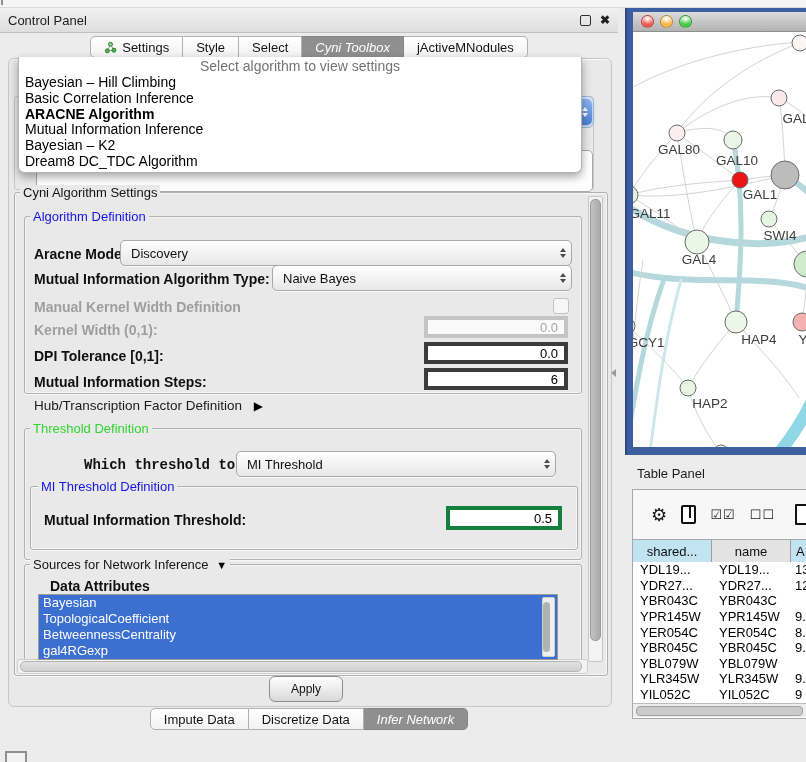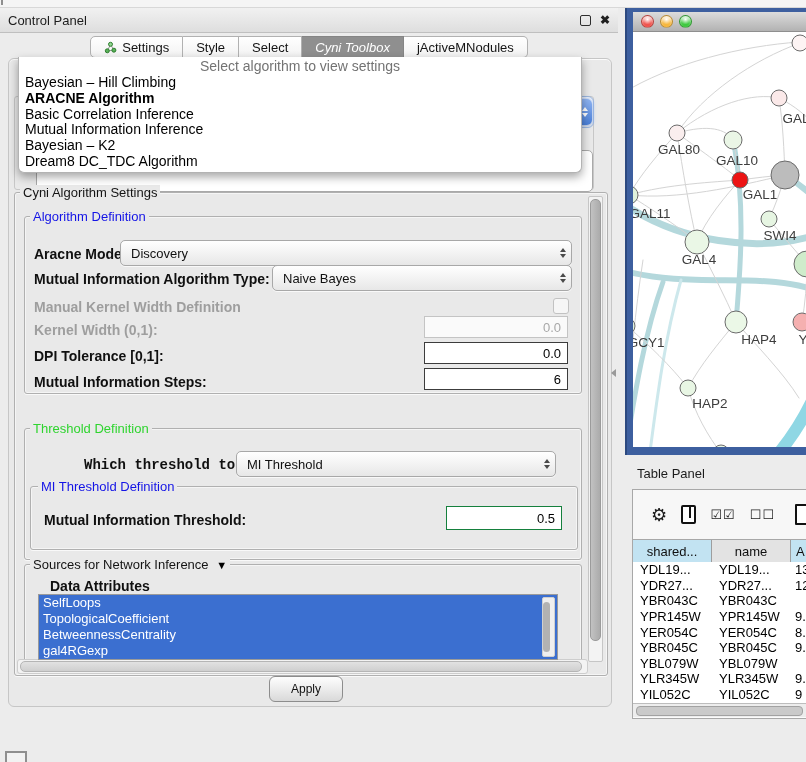--- a/index.html
+++ b/index.html
@@ -51,21 +51,21 @@
   .lab{position:absolute;font-size:14px;font-weight:bold;color:#101010;white-space:nowrap;}
   .lab.plain{font-weight:normal;font-size:13.5px;color:#1a1a1a;}
   .lab.dis{color:#9e9e9e;}
   .combo{position:absolute;background:linear-gradient(#ffffff,#e7e7e7);border:1px solid #a8a8a8;border-radius:5px;
     display:flex;align-items:center;justify-content:space-between;padding:0 5px 0 10px;font-size:13px;color:#111;
     box-shadow:0 1px 0 rgba(255,255,255,.7);}
   .spin{display:flex;flex-direction:column;align-items:center;gap:1.5px;}
   .spin i{display:block;width:0;height:0;border-left:3.5px solid transparent;border-right:3.5px solid transparent;}
   .spin .up{border-bottom:4px solid #4a4a4a;}
   .spin .dn{border-top:4px solid #4a4a4a;}
-  .tfield{position:absolute;background:#fff;border:1px solid #15803d;font-size:13px;color:#000;text-align:right;
+  .tfield{position:absolute;background:#fff;border:4px solid #15803d;font-size:13px;color:#000;text-align:right;
     padding:0 6px;box-sizing:border-box;display:flex;align-items:center;justify-content:flex-end;}
   .tfield.strong{border-color:#3c3c3c;}
   .tfield.dis{background:#fafafa;border-color:#c4c4c4;color:#a8a8a8;}
   .cb{position:absolute;width:14px;height:14px;border:1px solid #c2c2c2;border-radius:3px;background:#f6f6f6;}
   .tri{display:inline-block;font-size:12px;color:#000;}
   
   .vtrack{position:absolute;background:#f3f3f3;border:1px solid #c6c6c6;border-radius:2px;}
   .vthumb{position:absolute;background:linear-gradient(90deg,#c2c2c2,#ababab);border:1px solid #9b9b9b;border-radius:5px;}
   .htrack{position:absolute;background:#f3f3f3;border:1px solid #cdcdcd;border-radius:3px;}
   .hthumb{position:absolute;background:linear-gradient(#e2e2e2,#cfcfcf);border:1px solid #b5b5b5;border-radius:5px;}
@@ -163,22 +163,22 @@
     <span class="blue-spin">
         <i class="up"></i>
         <i class="dn"></i>
       </span>
   </div>
 
   <div class="abs popup">
     <div class="dd-prompt">Select algorithm to view settings</div>
     <div id="dd-items">
         <div class="dd-item">Bayesian – Hill Climbing</div>
+        <div class="dd-item">Basic Correlation Inference</div>
         <div class="dd-item b">ARACNE Algorithm</div>
-        <div class="dd-item">Basic Correlation Inference</div>
         <div class="dd-item">Mutual Information Inference</div>
         <div class="dd-item">Bayesian – K2</div>
         <div class="dd-item">Dream8 DC_TDC Algorithm</div>
       </div>
   </div>
 
   <span class="legend" style="left:20px;top:185px;">Cyni Algorithm Settings</span>
   <div class="abs gbox" style="left:14px;top:192px;width:592px;height:482px;"></div>
   <div class="abs vtrack" style="left:588px;top:196px;width:13px;height:464px;">
     <span class="vthumb" style="left:1px;top:2px;width:9px;height:440px;"></span>
@@ -210,20 +210,24 @@
 
   <span class="lab dis" style="left:34px;top:322px;">Kernel Width (0,1):</span>
   <div class="tfield dis" style="left:424px;top:316px;width:144px;height:22px;">0.0</div>
 
   <span class="lab" style="left:34px;top:348px;">DPI Tolerance [0,1]:</span>
   <div class="tfield strong" style="left:424px;top:342px;width:144px;height:22px;">0.0</div>
 
   <span class="lab" style="left:34px;top:374px;">Mutual Information Steps:</span>
   <div class="tfield strong" style="left:424px;top:368px;width:144px;height:22px;">6</div>
 
+  <span class="lab plain" style="left:34px;top:398px;">
+    <span>Hub/Transcription Factor Definition</span>
+    <span class="tri" style="margin-left:8px;">▶</span>
+  </span>
 
   <span class="legend green" style="left:30px;top:421px;">Threshold Definition</span>
   <div class="abs gbox" style="left:24px;top:428px;width:556px;height:130px;"></div>
 
   <span class="lab" style="left:84px;top:457px;font-family:Liberation Mono, monospace;">Which threshold to use:</span>
   <div class="combo" style="left:236px;top:451px;width:320px;height:26px;box-sizing:border-box;">
     <span>MI Threshold</span>
     <span class="spin">
         <i class="up"></i>
         <i class="dn"></i>
@@ -237,35 +241,46 @@
   <div class="tfield" style="left:446px;top:506px;width:116px;height:24px;">0.5</div>
 
   <span class="legend" style="left:30px;top:557px;">
     <span>Sources for Network Inference</span>
     <span class="tri" style="font-size:11px;margin-left:4px;">▼</span>
   </span>
   <div class="abs gbox" style="left:24px;top:564px;width:556px;height:96px;"></div>
   <span class="lab" style="left:50px;top:578px;">Data Attributes</span>
   <div id="attr-list" class="abs attr-list">
 
-  <div class="attr sel">SelfLoops</div>
+  <div class="attr sel">Bayesian</div>
       <div class="attr sel">TopologicalCoefficient</div>
       <div class="attr sel">BetweennessCentrality</div>
       <div class="attr sel">gal4RGexp</div>
       <span class="attr-vtrack">
         <span class="attr-vthumb"></span>
       </span>
     </div>
 
   <div class="abs htrack" style="left:17px;top:659px;width:569px;height:13px;">
     <span class="hthumb" style="left:2px;top:1px;width:560px;height:9px;"></span>
   </div>
 
   <div class="abs apply-btn">Apply</div>
 
+  <div id="bottom-tabs" class="abs segbar" style="top:708px;">
+      <div class="seg">
+        <span>Impute Data</span>
+      </div>
+      <div class="seg">
+        <span>Discretize Data</span>
+      </div>
+      <div class="seg sel">
+        <span>Infer Network</span>
+      </div>
+    </div>
 
   <div class="abs dock-icon"></div>
   <div class="abs split-arrow"></div>
 
   <div class="abs net-window">
     <div class="net-titlebar">
       <span class="light" id="light-close" style="background: radial-gradient(circle at 50% 30%, rgb(255, 255, 255) 0%, rgb(240, 84, 78) 55%);"></span>
       <span class="light" id="light-min" style="background: radial-gradient(circle at 50% 30%, rgb(255, 255, 255) 0%, rgb(246, 183, 62) 55%);"></span>
       <span class="light" id="light-zoom" style="background: radial-gradient(circle at 50% 30%, rgb(255, 255, 255) 0%, rgb(62, 201, 63) 55%);"></span>
     </div>

